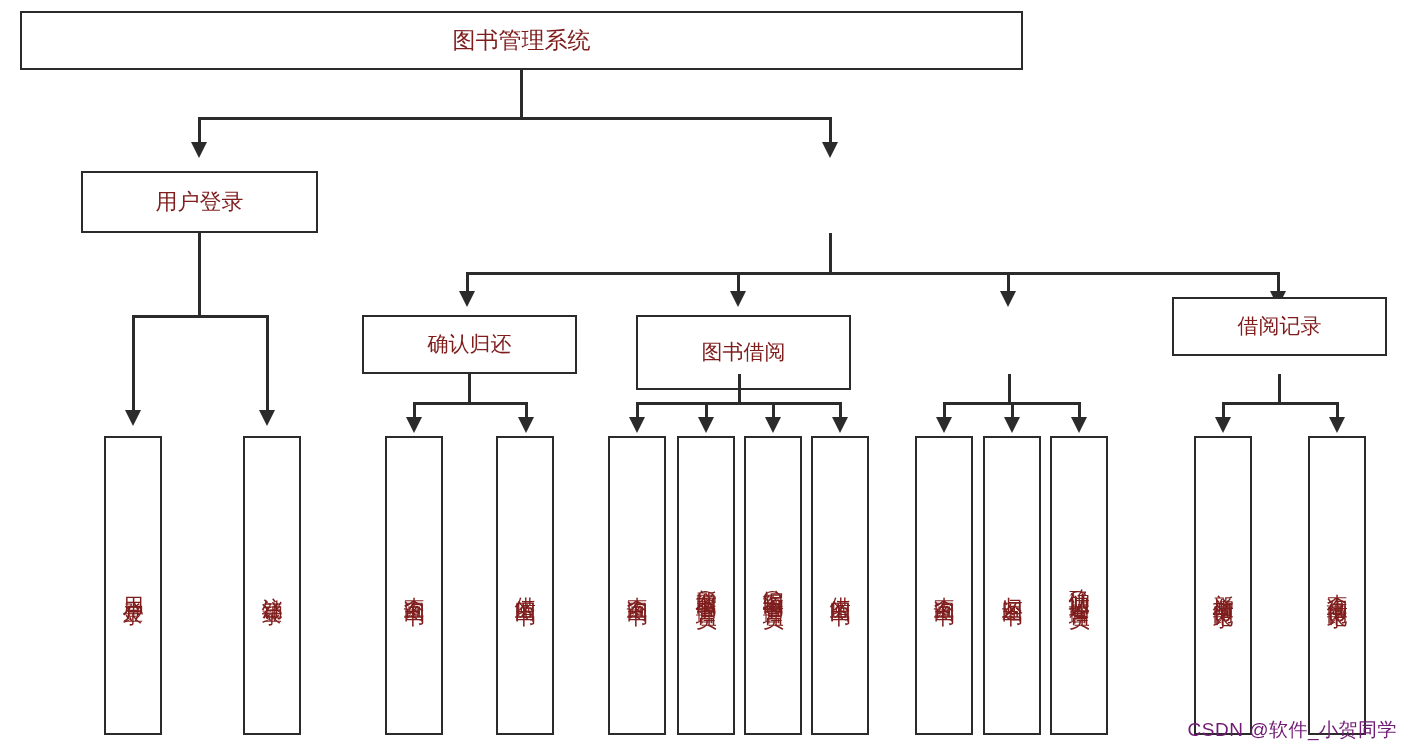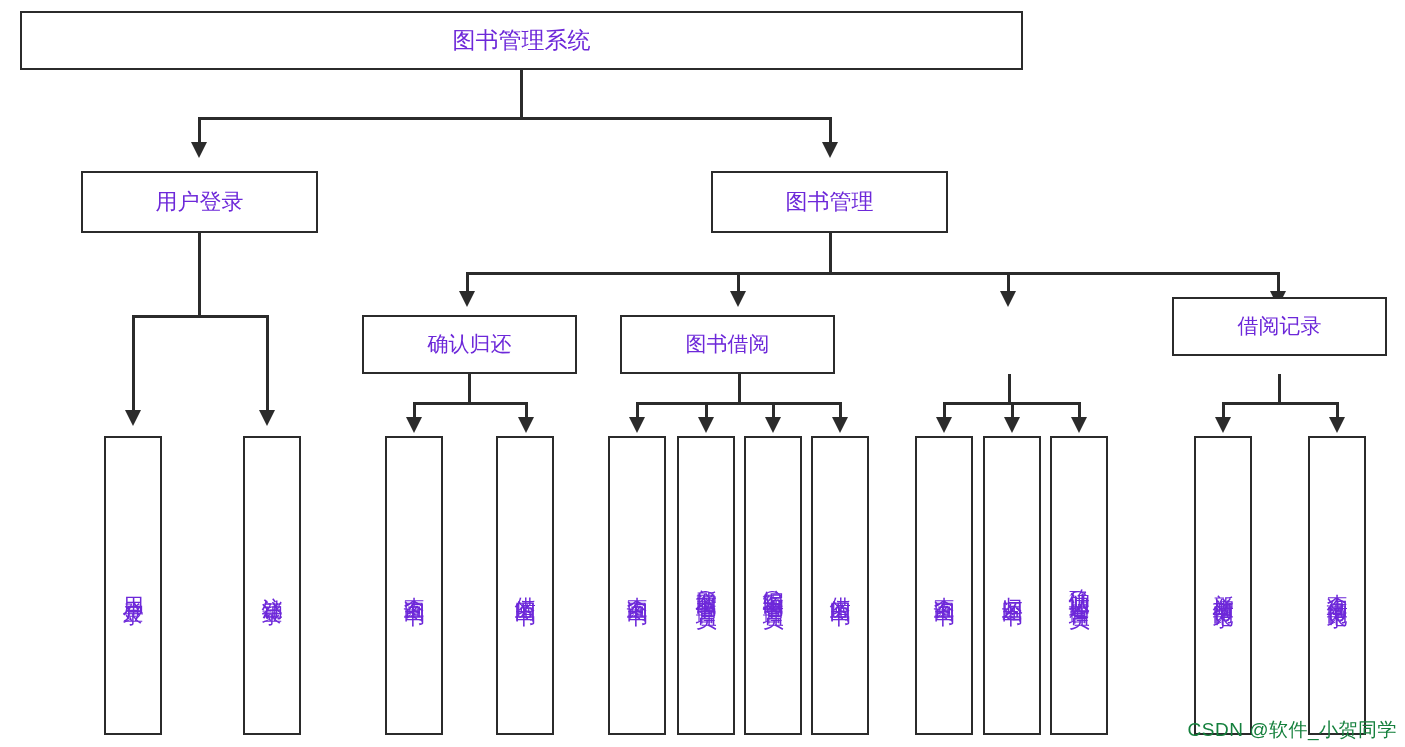--- a/index.html
+++ b/index.html
@@ -19,21 +19,21 @@
   }
   
   .node {
     position: absolute;
     box-sizing: border-box;
     border: 2.5px solid #2b2b2b;
     background: #ffffff;
     display: flex;
     align-items: center;
     justify-content: center;
-    color: #6d28d9;
+    color: #7f1d1d;
     text-align: center;
     line-height: 1.25;
   }
   .node.root {
     font-size: 23px;
   }
   .node.lvl2 {
     font-size: 22px;
   }
   .node.lvl3 {
@@ -68,21 +68,21 @@
     border-left: 8px solid transparent;
     border-right: 8px solid transparent;
     border-top: 16px solid #2b2b2b;
   }
   
   #watermark {
     position: absolute;
     right: 8px;
     bottom: 4px;
     font-size: 19px;
-    color: #15803d;
+    color: #701a75;
     letter-spacing: 0.5px;
     user-select: none;
     white-space: nowrap;
   }
 </style>
 </head>
 <body>
 
 <div id="canvas">
 
@@ -97,23 +97,20 @@
   <div class="edge v" style="left:198px; top:117px; width:3px; height:28px;"></div>
   <div class="arrow" style="left:191px; top:142px;"></div>
 
   <div class="edge v" style="left:829px; top:117px; width:3px; height:28px;"></div>
   <div class="arrow" style="left:822px; top:142px;"></div>
 
   <div class="node lvl2" style="left:81px; top:171px; width:237px; height:62px;">
     <span class="lbl">用户登录</span>
   </div>
 
-  <div class="node lvl2" style="left:711px; top:171px; width:237px; height:62px;">
-    <span class="lbl">图书管理</span>
-  </div>
 
   <div class="edge v" style="left:198px; top:233px; width:3px; height:84px;"></div>
   <div class="edge h" style="left:132px; top:315px; width:137px; height:3px;"></div>
   <div class="edge v" style="left:132px; top:315px; width:3px; height:98px;"></div>
   <div class="arrow" style="left:125px; top:410px;"></div>
   <div class="edge v" style="left:266px; top:315px; width:3px; height:98px;"></div>
   <div class="arrow" style="left:259px; top:410px;"></div>
 
   <div class="edge v" style="left:829px; top:233px; width:3px; height:40px;"></div>
   <div class="edge h" style="left:466px; top:272px; width:814px; height:3px;"></div>
@@ -126,21 +123,21 @@
 
   <div class="edge v" style="left:1007px; top:272px; width:3px; height:22px;"></div>
   <div class="arrow" style="left:1000px; top:291px;"></div>
 
   <div class="edge v" style="left:1277px; top:272px; width:3px; height:22px;"></div>
   <div class="arrow" style="left:1270px; top:291px;"></div>
 
   <div class="node lvl3" style="left:362px; top:315px; width:215px; height:59px;">
     <span class="lbl">确认归还</span>
   </div>
-  <div class="node lvl3" style="left:620px; top:315px; width:215px; height:59px;">
+  <div class="node lvl3" style="left:636px; top:315px; width:215px; height:75px;">
     <span class="lbl">图书借阅</span>
   </div>
   <div class="node lvl3" style="left:1172px; top:297px; width:215px; height:59px;">
     <span class="lbl">借阅记录</span>
   </div>
 
   <div class="edge v" style="left:468px; top:374px; width:3px; height:30px;"></div>
   <div class="edge h" style="left:413px; top:402px; width:115px; height:3px;"></div>
   <div class="edge v" style="left:413px; top:402px; width:3px; height:18px;"></div>
   <div class="arrow" style="left:406px; top:417px;"></div>

